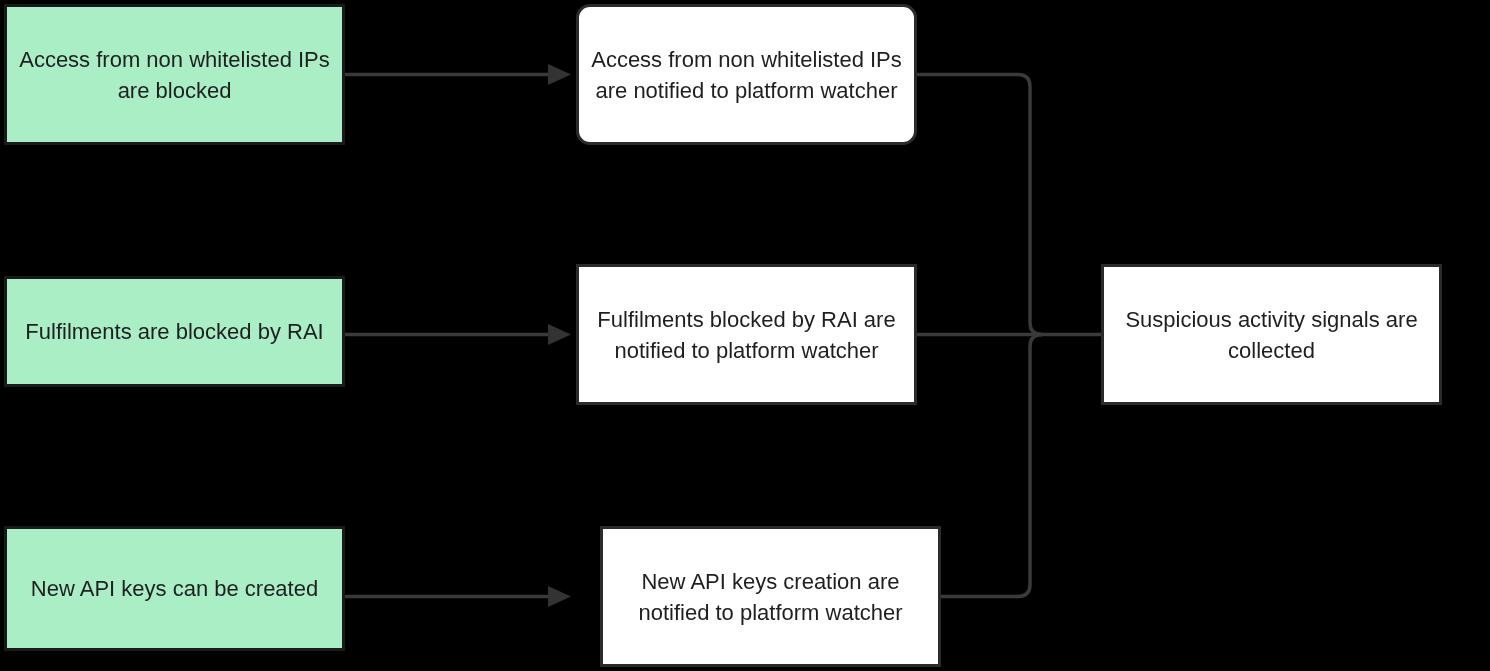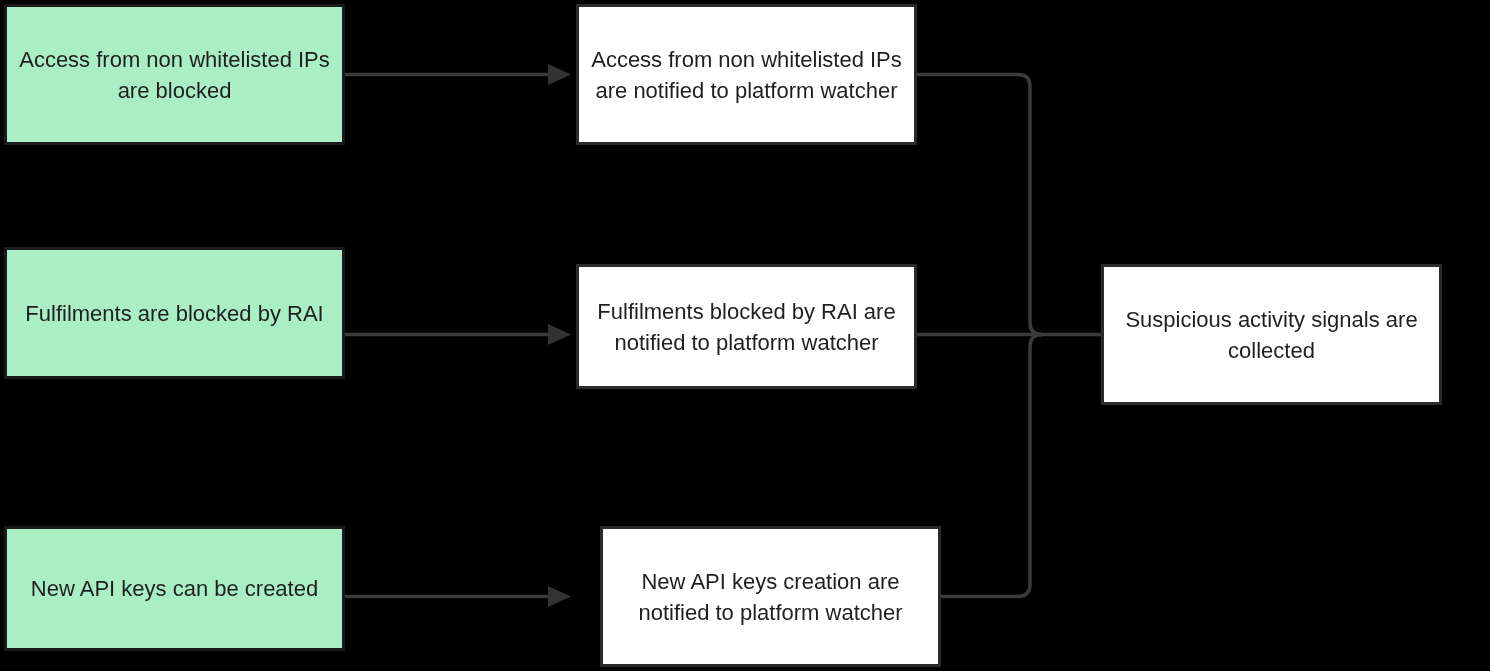--- a/index.html
+++ b/index.html
@@ -37,23 +37,23 @@
   }
   .node.green {
     background: #aaeec6;
     border-color: #1a1a1a;
   }
   .node.white {
     background: #ffffff;
     border-color: #2b2b2b;
   }
   #node-0 { left: 4px;    top: 4px;   width: 341px; height: 141px; }
-  #node-1 { left: 576px;  top: 4px;   width: 341px; height: 141px; }
-  #node-2 { left: 4px;    top: 247px; width: 341px; height: 132px; }
-  #node-3 { left: 576px;  top: 264px; width: 341px; height: 125px; }
+  #node-1 { left: 576px;  top: 4px;   width: 341px; height: 141px; border-radius: 14px; }
+  #node-2 { left: 4px;    top: 276px; width: 341px; height: 111px; }
+  #node-3 { left: 576px;  top: 264px; width: 341px; height: 141px; }
   #node-4 { left: 4px;    top: 526px; width: 341px; height: 125px; text-align: center; }
   #node-5 { left: 576px;  top: 526px; width: 341px; height: 141px; margin-left: 24px; }
   #node-6 { left: 1101px; top: 264px; width: 341px; height: 141px; }
   .edge-line {
     fill: none;
     stroke: #3a3a3a;
     stroke-width: 3.5;
   }
   .arrowhead {
     fill: #333333;

